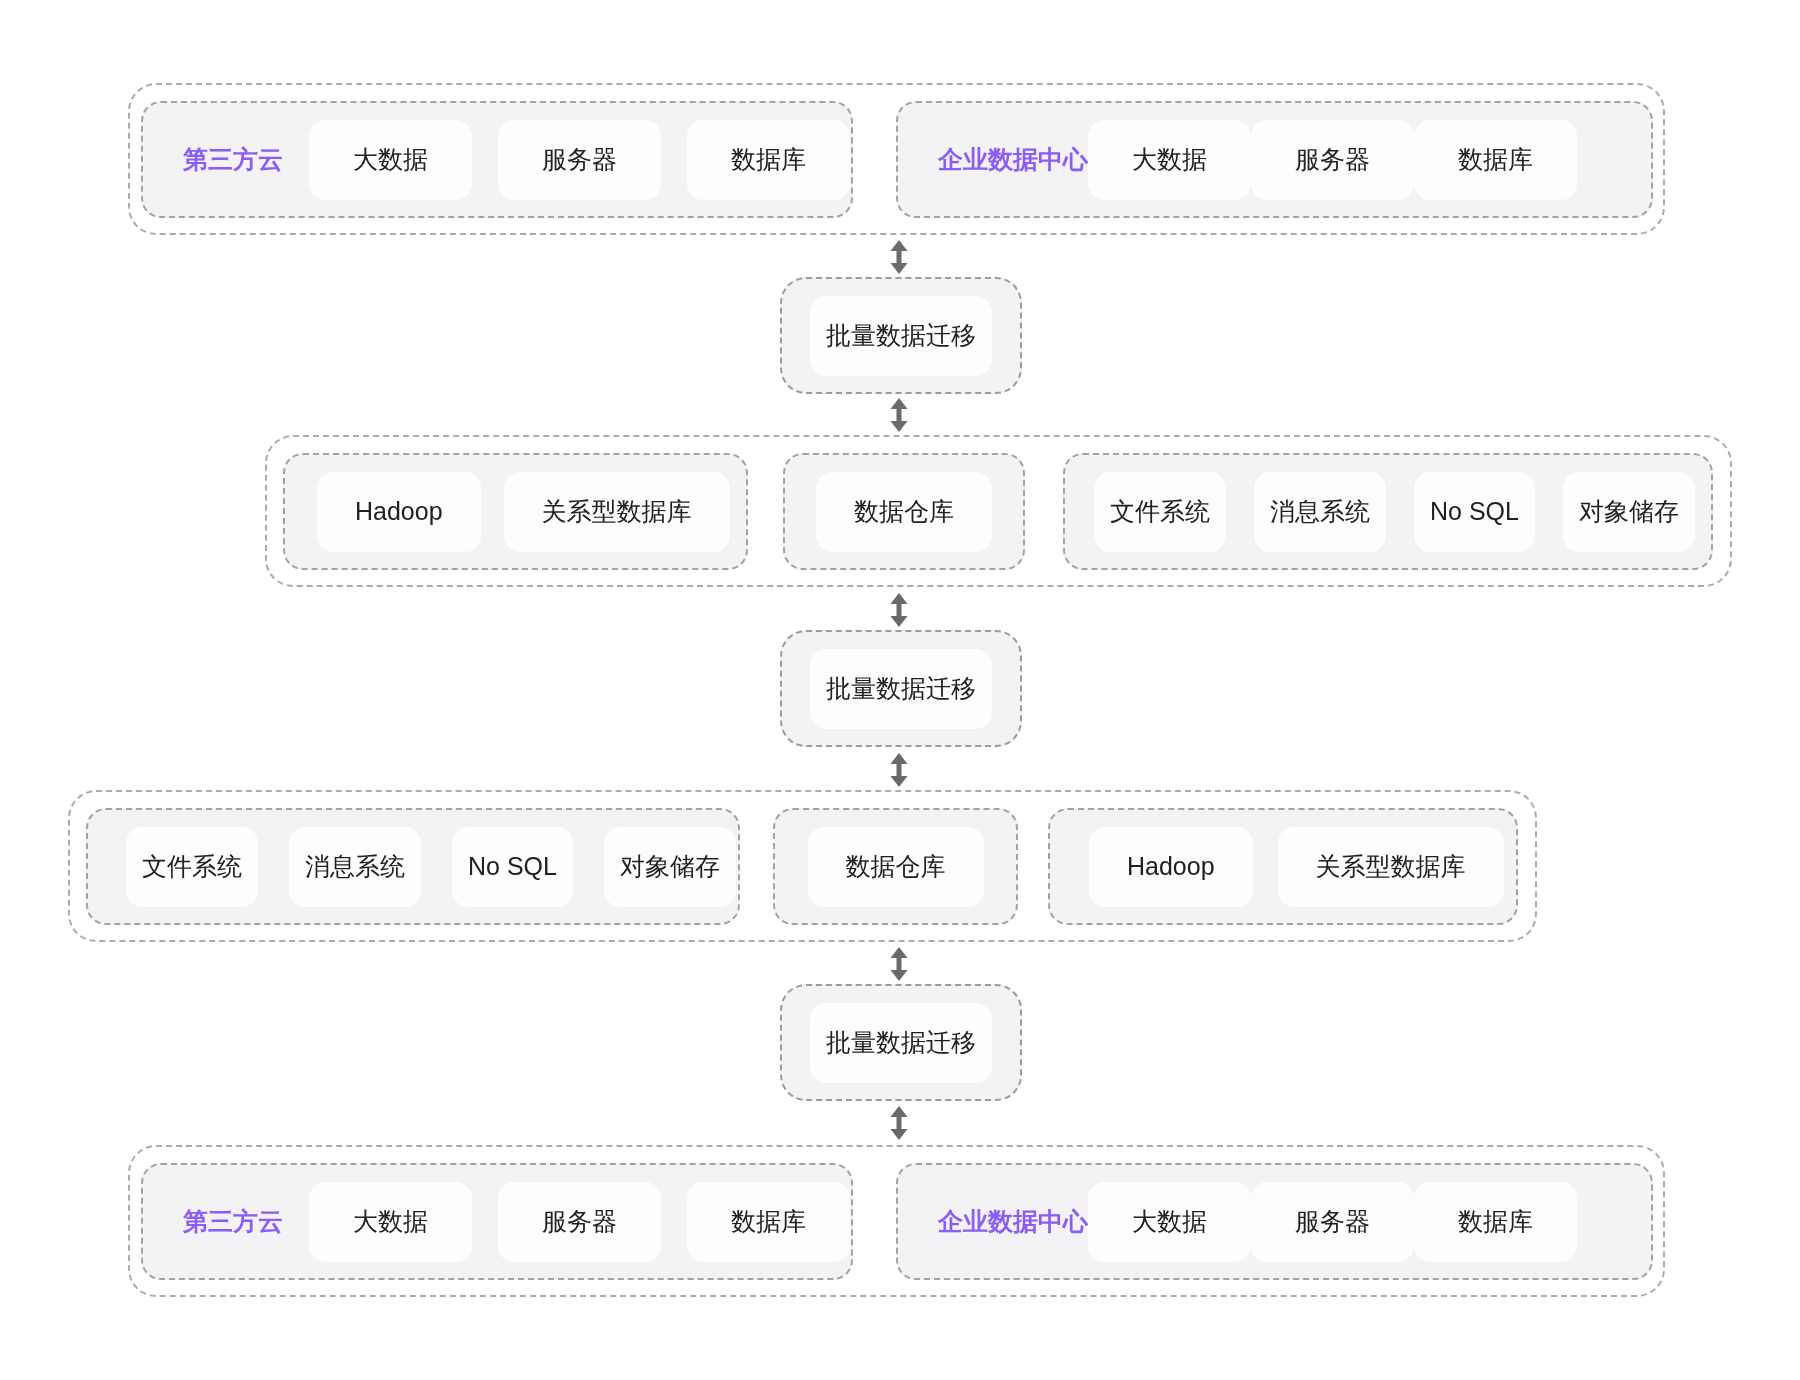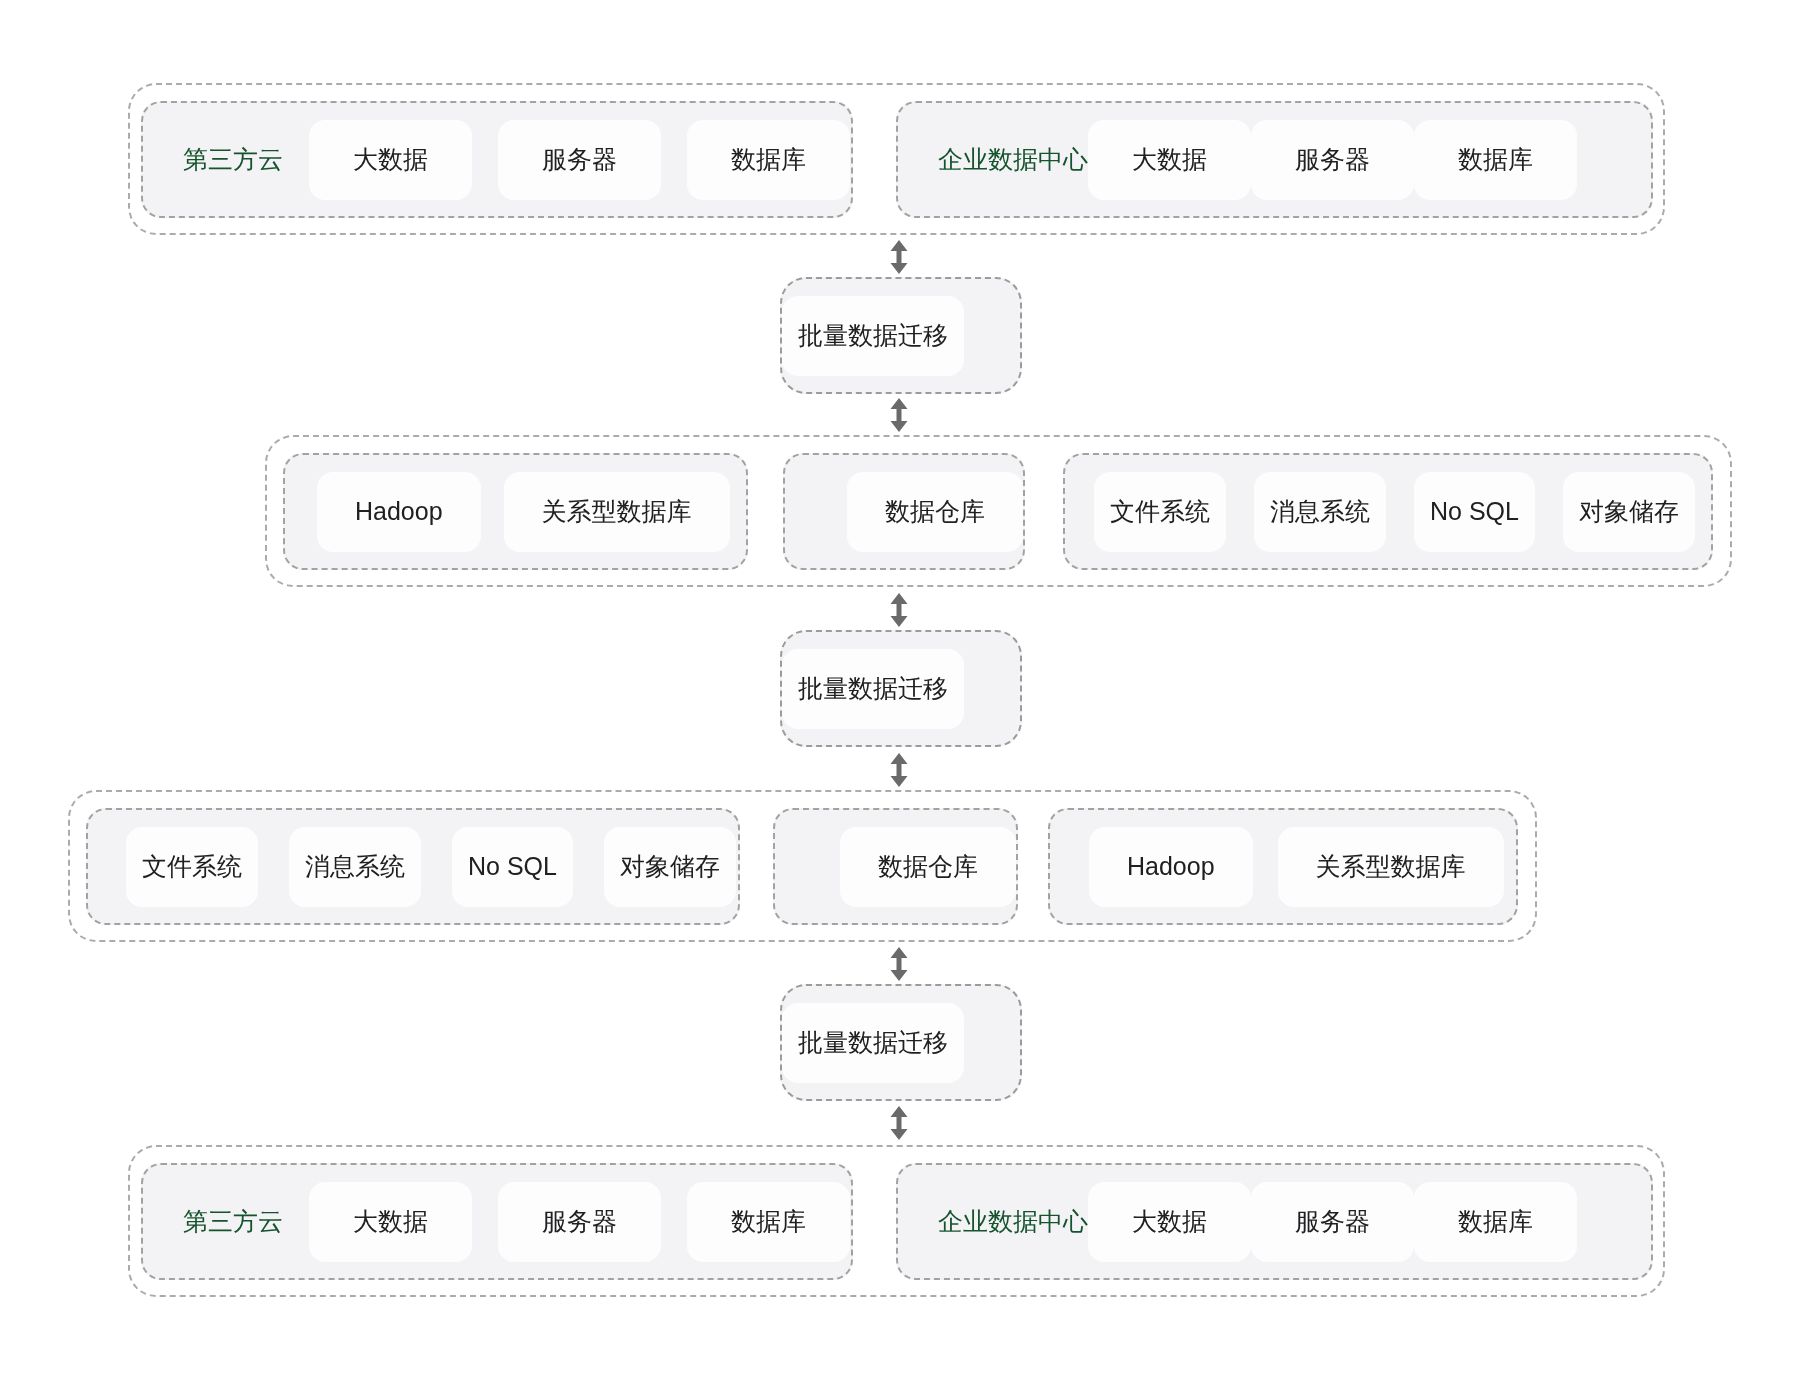--- a/index.html
+++ b/index.html
@@ -14,39 +14,39 @@
   .outer {
     position:absolute; background:#ffffff;
     border:2px dashed #ababab; border-radius:28px;
   }
   
   .group {
     position:absolute; background:#f3f3f5;
     border:2px dashed #a2a2a2; border-radius:20px;
     display:flex; align-items:center;
   }
-  .group.center { justify-content:flex-end; }
+  .group.center { justify-content:center; }
 
   
   .box {
     background:#fdfdfe; border-radius:16px; height:80px;
     display:flex; align-items:center; justify-content:center;
     font-size:25px; line-height:1; white-space:nowrap; color:#202022;
   }
   .pad-wide { padding:0 44px; }
   .pad-mid  { padding:0 38px; }
   .pad-slim { padding:0 16px; }
 
-  .glabel { font-weight:400; font-size:25px; color:#14532d; white-space:nowrap; }
+  .glabel { font-weight:700; font-size:25px; color:#8b5cf6; white-space:nowrap; }
 
   
   .mig {
     position:absolute; background:#f3f3f5;
     border:2px dashed #9b9b9b; border-radius:26px;
-    display:flex; align-items:center; justify-content:flex-start;
+    display:flex; align-items:center; justify-content:center;
   }
 
   .arrow { position:absolute; width:18px; height:34px; }
   .arrow svg { display:block; width:100%; height:100%; }
 
   
   .g-cloud-left  { padding-left:40px; gap:26px; }
   .g-cloud-right { padding-left:40px; }
   .g-r2a { padding-left:32px; gap:23px; }
   .g-r2c { padding-left:29px; gap:28px; }

